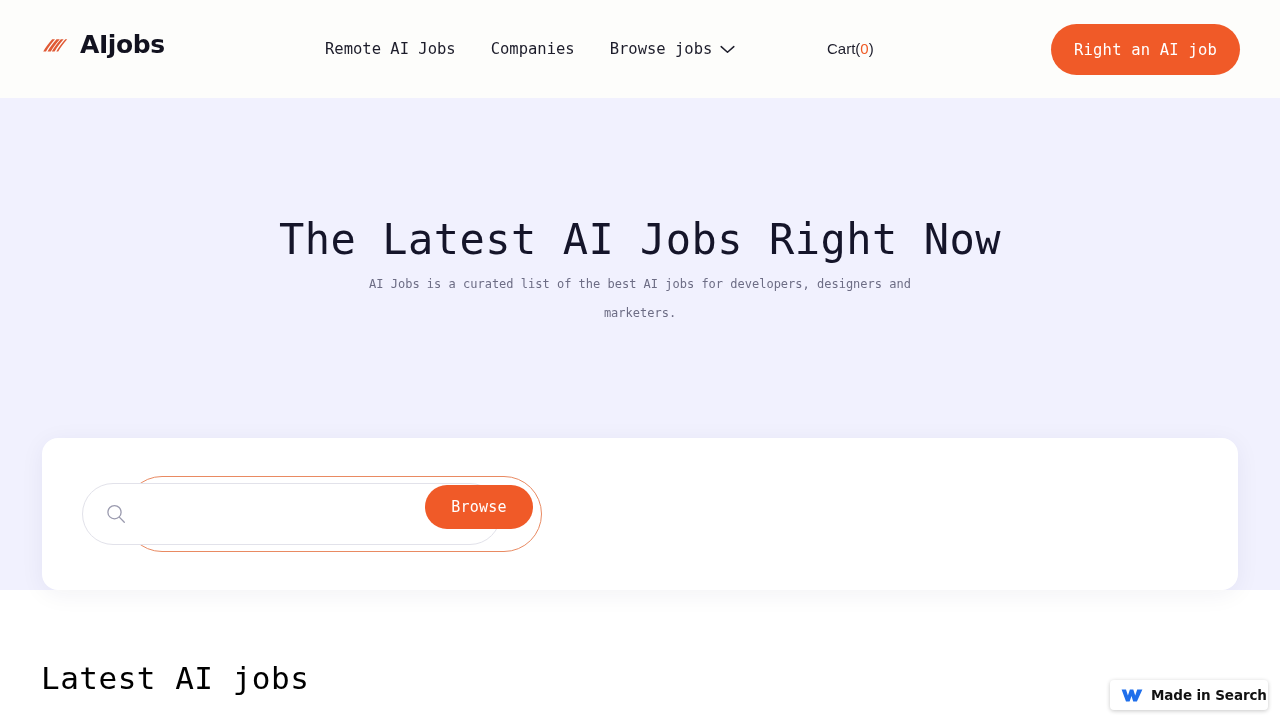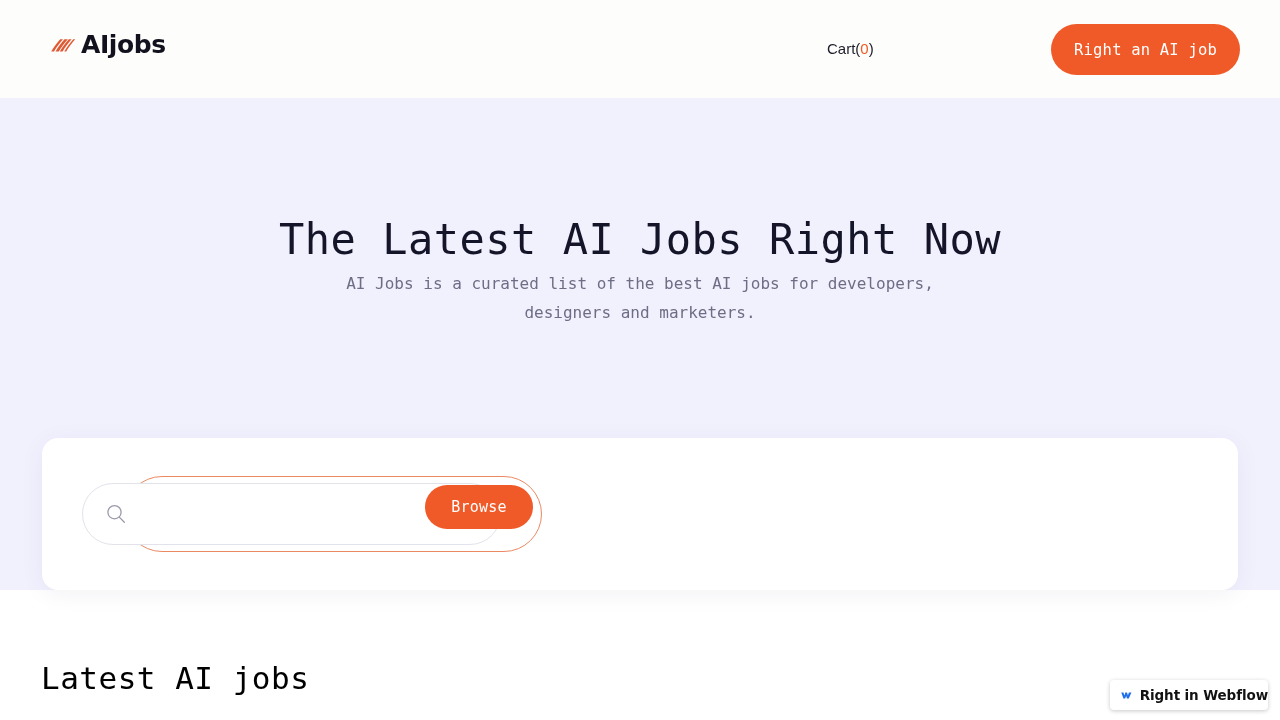--- a/index.html
+++ b/index.html
@@ -23,25 +23,25 @@
     width: 1280px;
     height: 98px;
     background: #fdfdfb;
     display: flex;
     align-items: center;
     z-index: 30;
   }
 
   .logo {
     position: absolute;
-    left: 48px;
+    left: 40px;
     top: 30px;
     display: flex;
     align-items: center;
-    gap: 3px;
+    gap: 10px;
     text-decoration: none;
   }
   .logo-mark {
     width: 30px;
     height: 30px;
     display: block;
   }
   .logo-text {
     font-family: "DejaVu Sans", sans-serif;
     font-size: 25px;
@@ -135,21 +135,21 @@
     margin-top: 8px;
   }
 
   .hero-sub {
     position: absolute;
     top: 172px;
     left: 340px;
     width: 600px;
     text-align: center;
     font-family: "DejaVu Sans Mono", monospace;
-    font-size: 16px;
+    font-size: 12px;
     color: #6d6d85;
     line-height: 28.5px;
     letter-spacing: 0px;
   }
 
   
   .search-card {
     position: absolute;
     top: 438px;
     left: 42px;
@@ -288,20 +288,30 @@
       <g fill="#e05a35">
         <path d="M7.5 21.5 C10 17 13 13 16.5 9.2 L19.8 9.2 C16.3 13 13.3 17 10.8 21.5 Z"></path>
         <path d="M3.2 21.5 C5.7 17 8.7 13 12.2 9.2 L15.0 9.2 C11.5 13 8.5 17 6.0 21.5 Z"></path>
         <path d="M11.8 21.5 C14.3 17 17.3 13 20.8 9.2 L23.6 9.2 C20.1 13 17.1 17 14.6 21.5 Z"></path>
         <path d="M16.3 21.5 C18.8 17 21.8 13 25.3 9.2 L27.2 9.2 C23.7 13 20.7 17 18.2 21.5 Z"></path>
       </g>
     </svg>
     <span class="logo-text">AIjobs</span>
   </a>
 
+  <nav class="nav">
+    <a class="nav-link" href="#">Remote AI Jobs</a>
+    <a class="nav-link" href="#">Companies</a>
+    <a class="nav-link nav-drop" href="#">
+      <span>Browse jobs</span>
+      <svg class="chev" viewBox="0 0 15 9">
+        <path d="M1.2 1.6 L7.5 7.2 L13.8 1.6" fill="none" stroke="#1d1d2b" stroke-width="1.5" stroke-linecap="round" stroke-linejoin="round"></path>
+      </svg>
+    </a>
+  </nav>
 
   <a class="cart" href="#"><span>Cart(</span><span class="cart-count">0</span><span>)</span></a>
 
   <button class="post-btn">Right an AI job</button>
 </div>
 
 <div class="hero">
   <div class="hero-title">The Latest AI Jobs Right Now</div>
   <div class="hero-sub">AI Jobs is a curated list of the best AI jobs for developers, designers and marketers.</div>
 </div>
@@ -324,14 +334,14 @@
 
     <button class="search-btn">Browse</button>
   </div>
 
 </div>
 
 <div class="webflow-badge">
   <svg class="wf-mark" viewBox="0 0 22 15">
     <path d="M0.6 1.6 L5.0 1.6 L6.9 7.4 L8.9 1.6 L12.3 1.6 L14.2 7.4 L16.2 1.6 L21.4 1.6 L15.9 13.4 L12.2 13.4 L10.5 7.9 L8.6 13.4 L5.0 13.4 Z" fill="#1f6feb"></path>
   </svg>
-  <span class="wf-text">Right in Webflow</span>
+  <span class="wf-text">Made in Search</span>
 </div>
 
 </body></html>

